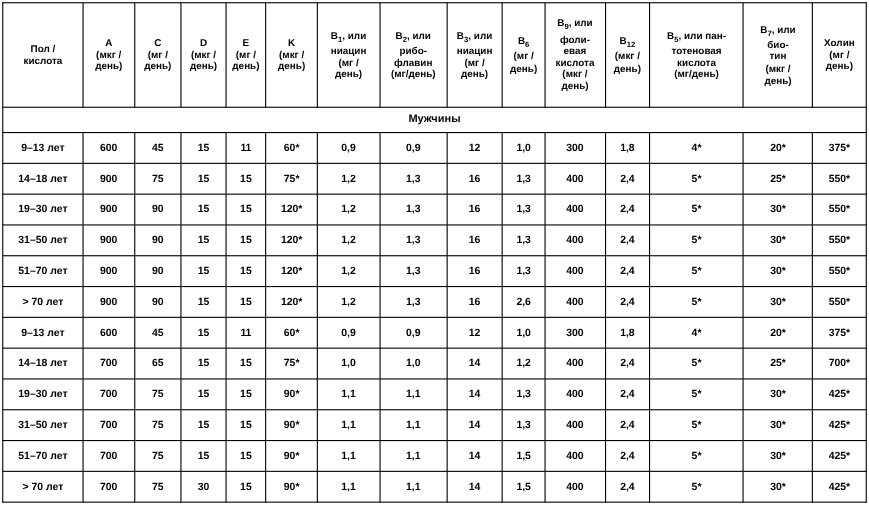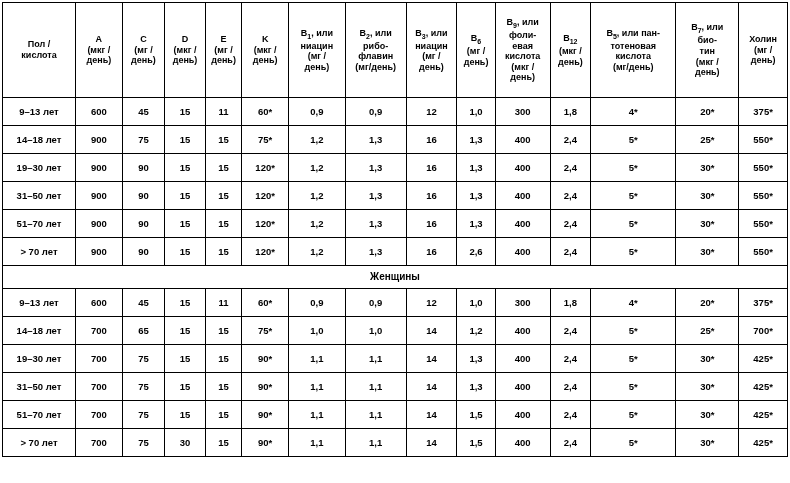--- a/index.html
+++ b/index.html
@@ -183,20 +183,23 @@
             <div>день)</div>
           </td>
           <td class="hcol">
             <div>Холин</div>
             <div>(мг /</div>
             <div>день)</div>
           </td>
         </tr>
     </thead>
     <tbody>
+        <tr class="section">
+          <td colspan="15">Мужчины</td>
+        </tr>
         <tr class="datarow">
           <td class="agecell">9–13 лет</td>
           <td>600</td>
           <td>45</td>
           <td>15</td>
           <td>11</td>
           <td>60*</td>
           <td>0,9</td>
           <td>0,9</td>
           <td>12</td>
@@ -285,23 +288,20 @@
           <td>1,2</td>
           <td>1,3</td>
           <td>16</td>
           <td>2,6</td>
           <td>400</td>
           <td>2,4</td>
           <td>5*</td>
           <td>30*</td>
           <td>550*</td>
         </tr>
-        <tr class="section">
-          <td colspan="15">Женщины</td>
-        </tr>
         <tr class="datarow">
           <td class="agecell">9–13 лет</td>
           <td>600</td>
           <td>45</td>
           <td>15</td>
           <td>11</td>
           <td>60*</td>
           <td>0,9</td>
           <td>0,9</td>
           <td>12</td>

